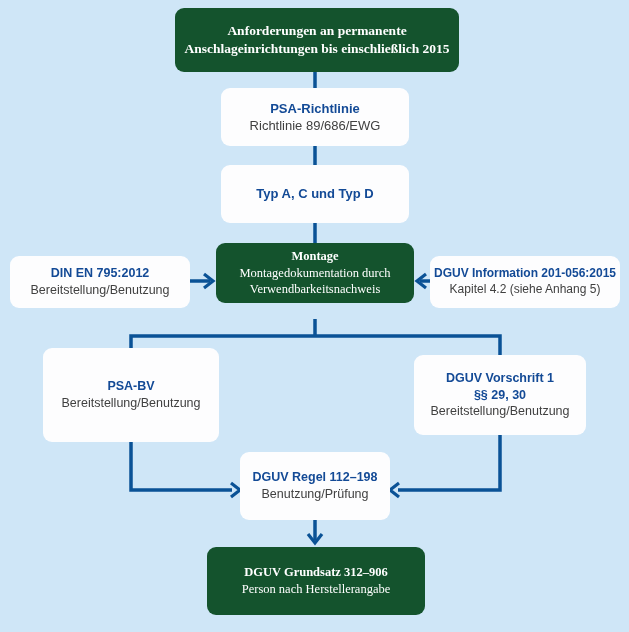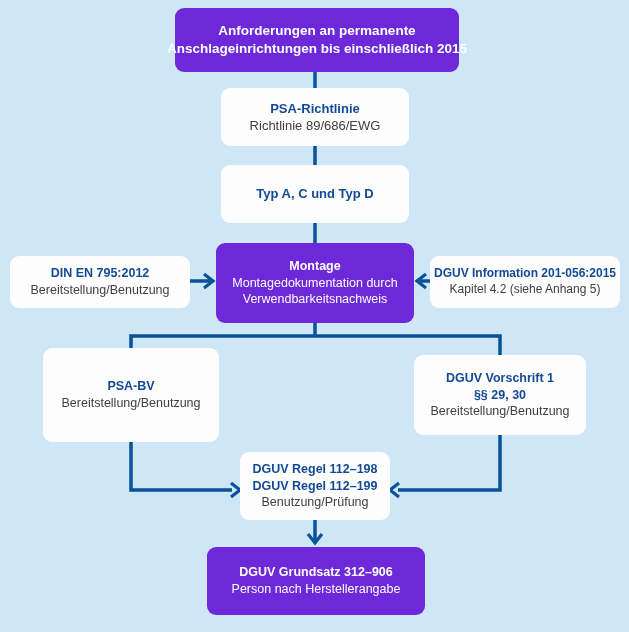--- a/index.html
+++ b/index.html
@@ -29,22 +29,23 @@
     box-sizing: border-box;
     border-radius: 9px;
     display: flex;
     flex-direction: column;
     align-items: center;
     justify-content: center;
     text-align: center;
     z-index: 2;
   }
   .node.filled {
-    background: #6d28d9;
+    background: #14532d;
     color: #ffffff;
+    font-family: Liberation Serif, serif;
   }
   .node.plain {
     background: #fdfdfe;
     color: #1f4e9c;
   }
   .node .line {
     display: block;
     line-height: 1.33;
     white-space: nowrap;
   }
@@ -57,21 +58,21 @@
   .node .line.strong {
     font-weight: bold;
   }
   .node.plain .line.strong {
     color: #134a96;
   }
   
   #node-top        { left: 175px; top: 8px;   width: 284px; height: 64px;  font-size: 13.5px; }
   #node-psa-rl     { left: 221px; top: 88px;  width: 188px; height: 58px;  font-size: 13px; }
   #node-din2015    { left: 221px; top: 165px; width: 188px; height: 58px;  font-size: 13px; }
-  #node-montage    { left: 216px; top: 243px; width: 198px; height: 80px;  font-size: 12.5px; }
+  #node-montage    { left: 216px; top: 243px; width: 198px; height: 60px;  font-size: 12.5px; }
   #node-din2012    { left: 10px;  top: 256px; width: 180px; height: 52px;  font-size: 12.5px; }
   #node-dguv-info  { left: 430px; top: 256px; width: 190px; height: 52px;  font-size: 12px; }
   #node-psabv      { left: 43px;  top: 348px; width: 176px; height: 94px;  font-size: 12.5px; }
   #node-vorschrift { left: 414px; top: 355px; width: 172px; height: 80px;  font-size: 12.5px; }
   #node-regel      { left: 240px; top: 452px; width: 150px; height: 68px;  font-size: 12.5px; }
   #node-grundsatz  { left: 207px; top: 547px; width: 218px; height: 68px;  font-size: 12.5px; }
 </style>
 </head>
 <body>
 
@@ -146,21 +147,20 @@
   </div>
 
   <div class="node plain" id="node-vorschrift">
     <span class="line strong">DGUV Vorschrift 1</span>
     <span class="line strong">§§ 29, 30</span>
     <span class="line">Bereitstellung/Benutzung</span>
   </div>
 
   <div class="node plain" id="node-regel">
     <span class="line strong">DGUV Regel 112–198</span>
-    <span class="line strong">DGUV Regel 112–199</span>
     <span class="line">Benutzung/Prüfung</span>
   </div>
 
   <div class="node filled" id="node-grundsatz">
     <span class="line strong">DGUV Grundsatz 312–906</span>
     <span class="line">Person nach Herstellerangabe</span>
   </div>
 
 </div>
 

